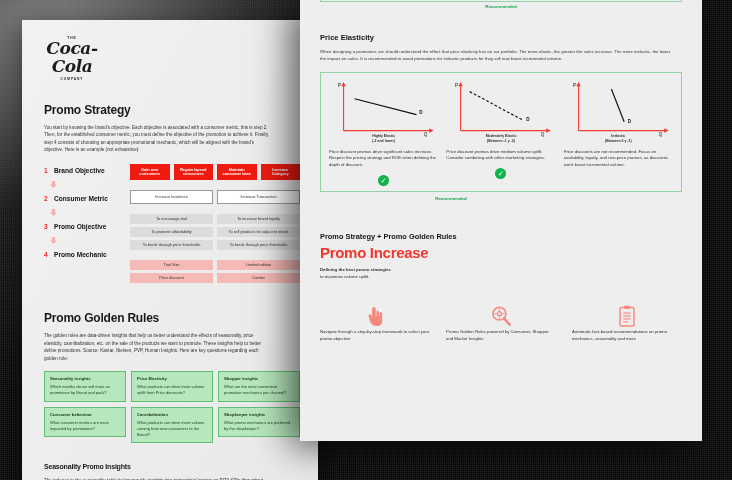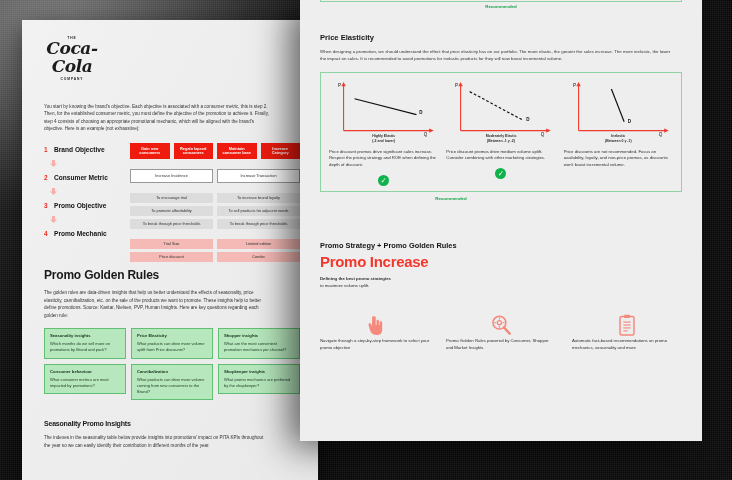--- a/index.html
+++ b/index.html
@@ -105,21 +105,21 @@
   .pe-col{ flex:1; display:flex; flex-direction:column; }
   .chart{ height:62px; position:relative; }
   .chart svg{ width:100%; height:100%; display:block;}
   .axtitle{ text-align:center; font-size:3.5px; font-weight:700; color:#2b2b2b; line-height:1.35; margin-top:-9px;}
   .pe-desc{ font-size:4.3px; line-height:1.58; color:#2e2e2e; margin-top:5px; }
   .pe-check{ margin-top:6px; display:flex; justify-content:center; }
   .pe-check .check{ width:11px;height:11px;font-size:7.5px;}
   .rec-center{ text-align:center; font-size:4.4px; color:#16a34a; font-weight:700; margin-top:4px;}
 
   
-  .playbook{ margin-top:40px; }
+  .playbook{ margin-top:31px; }
   .pb-sub{ font-size:7.4px; font-weight:700; color:#151515; }
   .pb-title{ font-size:15px; font-weight:700; color:#f4372c; letter-spacing:-.3px; margin-top:3px;}
   .pb-tag{ font-size:4.3px; line-height:1.6; color:#2e2e2e; margin-top:6px; font-weight:700;}
   .feat{ margin-top:22px; display:flex; gap:16px; }
   .feat-item{ flex:1; }
   .feat-ico{ height:26px; display:flex; align-items:center; justify-content:center; }
   .feat-txt{ font-size:4.3px; line-height:1.6; color:#2e2e2e; }
 </style>
 </head>
 <body>
@@ -128,20 +128,21 @@
 
 <div class="page-back">
   <div class="pb-inner">
 
     <div class="logo">
       <div class="the">THE</div>
       <div class="cc">Coca-Cola</div>
       <div class="co">COMPANY</div>
     </div>
 
+    <h2 class="sect">Promo Strategy</h2>
     <p class="body">You start by knowing the brand's objective. Each objective is associated with a consumer metric, this is step 2. Then, for the established consumer metric, you must define the objective of the promotion to achieve it. Finally, step 4 consists of choosing an appropriate promotional mechanic, which will be aligned with the brand's objective. Here is an example (not exhaustive):</p>
 
     <div class="strategy">
       <div class="steps">
         <div class="step">
           <span class="num">1</span>
           <span class="lbl">Brand Objective</span>
         </div>
         <div class="arrow">
             <span></span>
@@ -196,21 +197,21 @@
           <div class="cell pink" style="flex:2">Trial Size</div>
           <div class="cell pink" style="flex:2">Limited edition</div>
         </div>
         <div class="rowline">
           <div class="cell pink" style="flex:2">Price discount</div>
           <div class="cell pink" style="flex:2">Combo</div>
         </div>
       </div>
     </div>
 
-    <div style="margin-top:6px">
+    <div style="margin-top:28px">
       <h2 class="sect">Promo Golden Rules</h2>
       <p class="body">The golden rules are data-driven insights that help us better understand the effects of seasonality, price elasticity, cannibalization, etc. on the sale of the products we want to promote. These insights help to better define promotions. Source: Kantar, Nielsen, PVP, Human Insights. Here are key questions regarding each golden rule:</p>
     </div>
 
     <div class="gr-cards">
       <div class="gr-col">
         <div class="gr-card">
           <div class="t">Seasonality insights</div>
           <div class="d">Which months do we sell more on promotions by Brand and pack?</div>
         </div>

